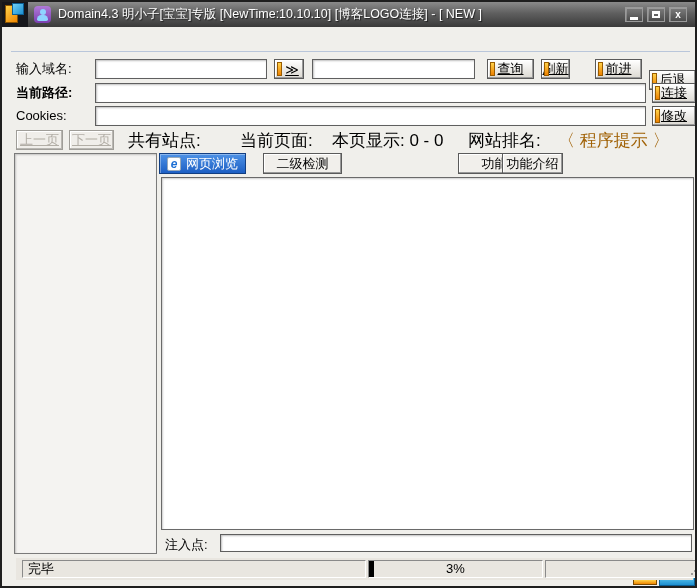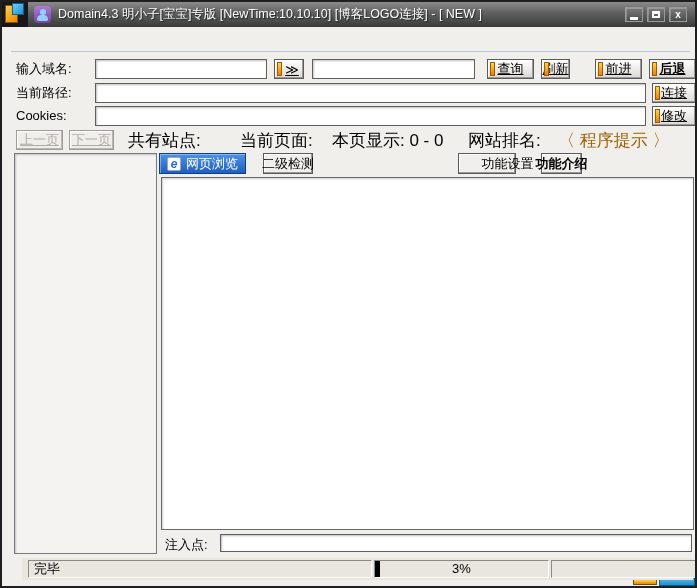--- a/index.html
+++ b/index.html
@@ -154,21 +154,21 @@
   .browser {
     position:absolute; left:159px; top:175px; width:533px; height:353px;
     background:#ffffff; border:1px solid #6a6a6a;
     box-shadow:inset 1px 1px 2px rgba(0,0,0,.2);
   }
   .inject-label { position:absolute; left:163px; top:533px; height:19px; line-height:19px; font-size:13px; }
   .inject-input { left:218px; top:532px; width:472px; height:18px; }
 
   
   .statusbar {
-    position:absolute; left:20px; right:2px; top:556px; height:22px;
+    position:absolute; left:14px; right:2px; top:556px; height:22px;
     background:#e9e6e0; display:block;
   }
   .spanel {
     position:absolute; top:2px; height:18px;
     background:#e9e6e0;
     border:1px solid; border-color:#8a8a8a #ffffff #ffffff #8a8a8a;
     font-size:13px; line-height:16px; padding:0 5px; overflow:hidden;
   }
   .sp1 { left:6px;  width:344px; }
   .sp2 { left:352px; width:175px; text-align:center; }
@@ -298,26 +298,26 @@
       <span>查询</span>
     </button>
   <button class="btn-orange" style="left:539px; top:57px; width:29px;">
       <span class="obar"></span>
       <span>刷新</span>
     </button>
   <button class="btn-orange" style="left:593px; top:57px; width:47px;">
       <span class="obar"></span>
       <span>前进</span>
     </button>
-  <button class="btn-orange" style="left:647px; top:57px; width:47px;font-weight:bold;">
+  <button class="btn-orange" style="left:647px; top:68px; width:47px;">
       <span class="obar"></span>
       <span>后退</span>
     </button>
 
-  <div class="flabel" style="left:14px; top:81px;">当前路径:</div>
+  <div class="flabel" style="left:14px; top:81px;font-weight:bold;">当前路径:</div>
   <input class="tinput" style="left: 93px; top: 81px; width: 551px;" value="">
   <button class="btn-orange" style="left:650px; top:81px; width:44px;">
       <span class="obar"></span>
       <span>连接</span>
     </button>
 
   <div class="flabel" style="left:14px; top:104px;">Cookies:</div>
   <input class="tinput" style="left: 93px; top: 104px; width: 551px;" value="">
   <button class="btn-orange" style="left:650px; top:104px; width:44px;">
       <span class="obar"></span>
@@ -331,27 +331,27 @@
   <div class="info-text" style="left:330px; top:129px;">本页显示: 0 - 0</div>
   <div class="info-text" style="left:466px; top:129px;">网站排名:</div>
   <div class="info-text tip-text" style="left:556px; top:129px;">〈 程序提示 〉</div>
 
   <div class="listbox"></div>
 
   <button class="sub-btn active" style="left:157px; width:87px;">
     <span class="ie-icon">e</span>
     <span>网页浏览</span>
   </button>
-  <button class="sub-btn" style="left:261px; width:50px;">
+  <button class="sub-btn" style="left:261px; width:79px;">
       <span>二级检测</span>
     </button>
   <button class="sub-btn" style="left:456px; width:58px;padding-left:41px;">
       <span>功能设置</span>
     </button>
-  <button class="sub-btn" style="left:539px; width:41px;font-weight:bold;">
+  <button class="sub-btn" style="left:500px; width:61px;">
       <span>功能介绍</span>
     </button>
 
   <div class="browser"></div>
 
   <div class="inject-label">注入点:</div>
   <input class="tinput inject-input" style="position: absolute;" value="">
 
   <div class="statusbar">
     <div class="spanel sp1">完毕</div>

